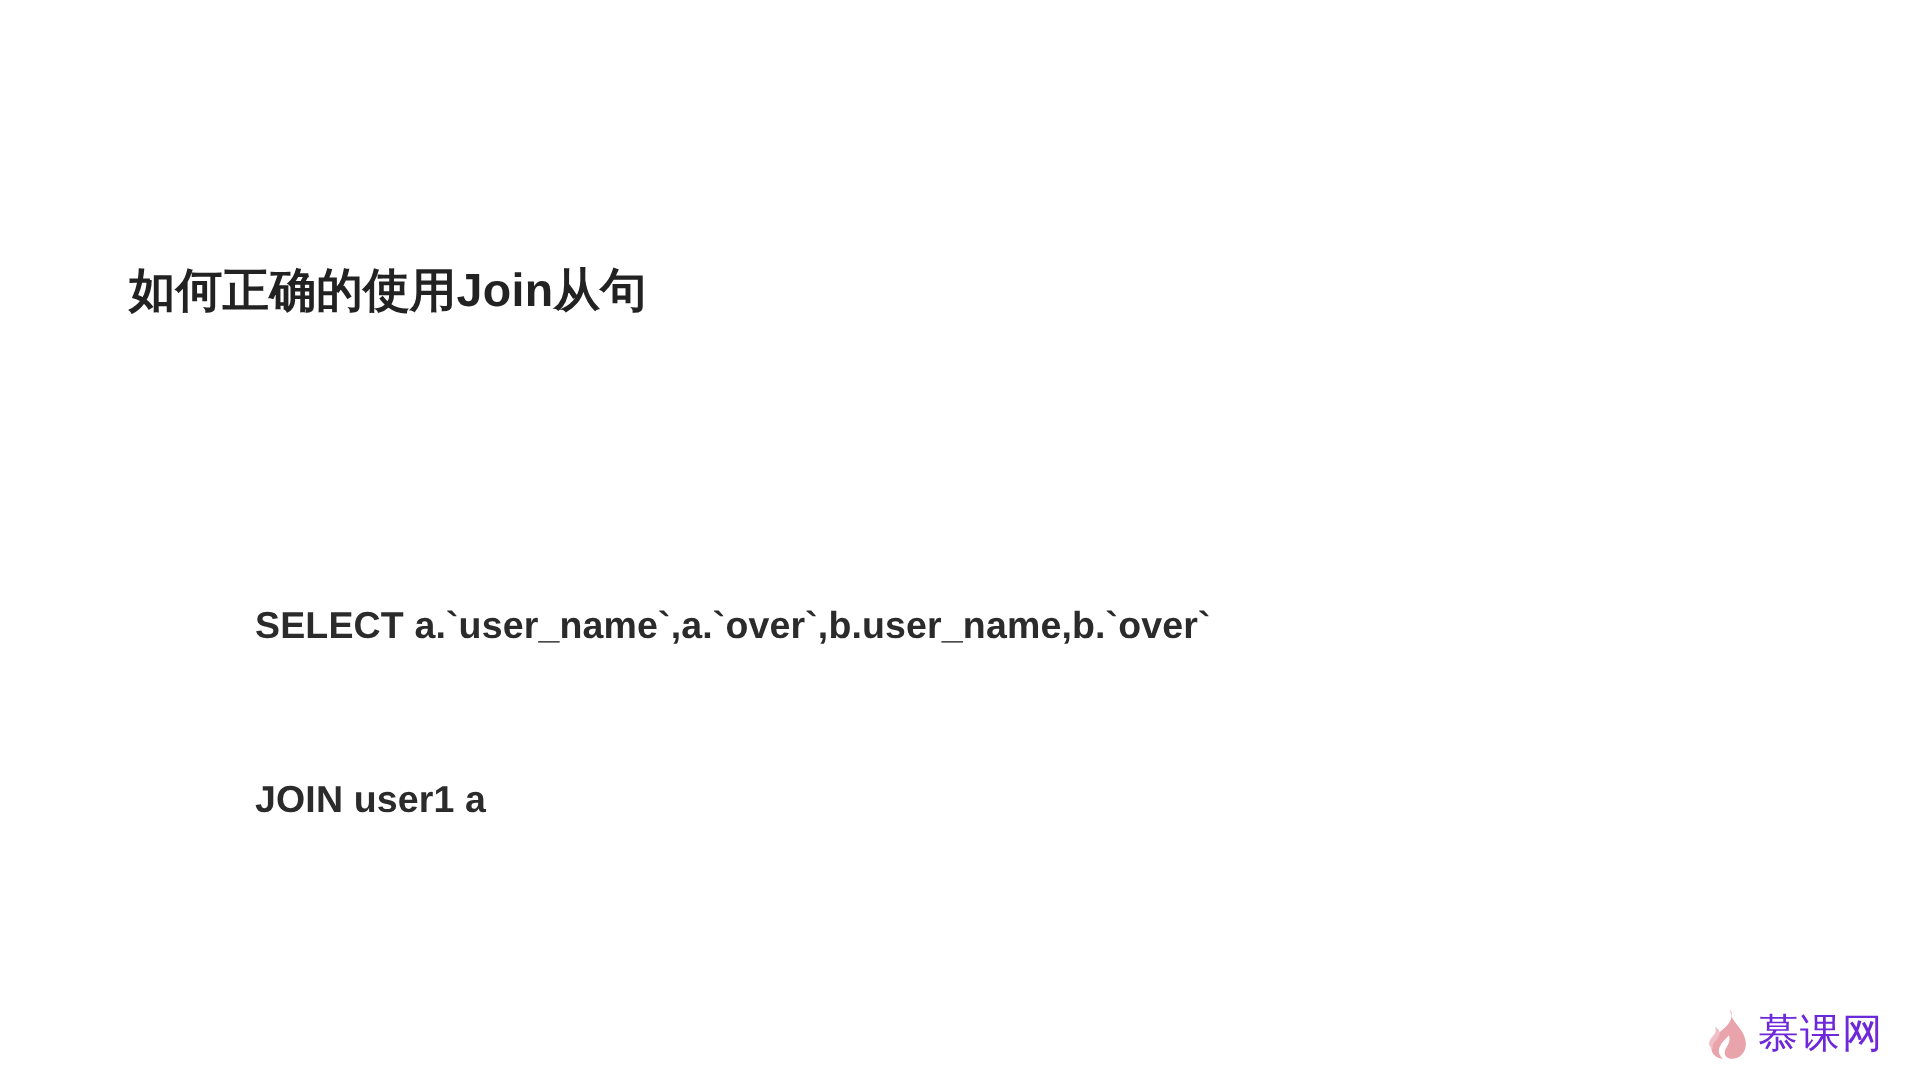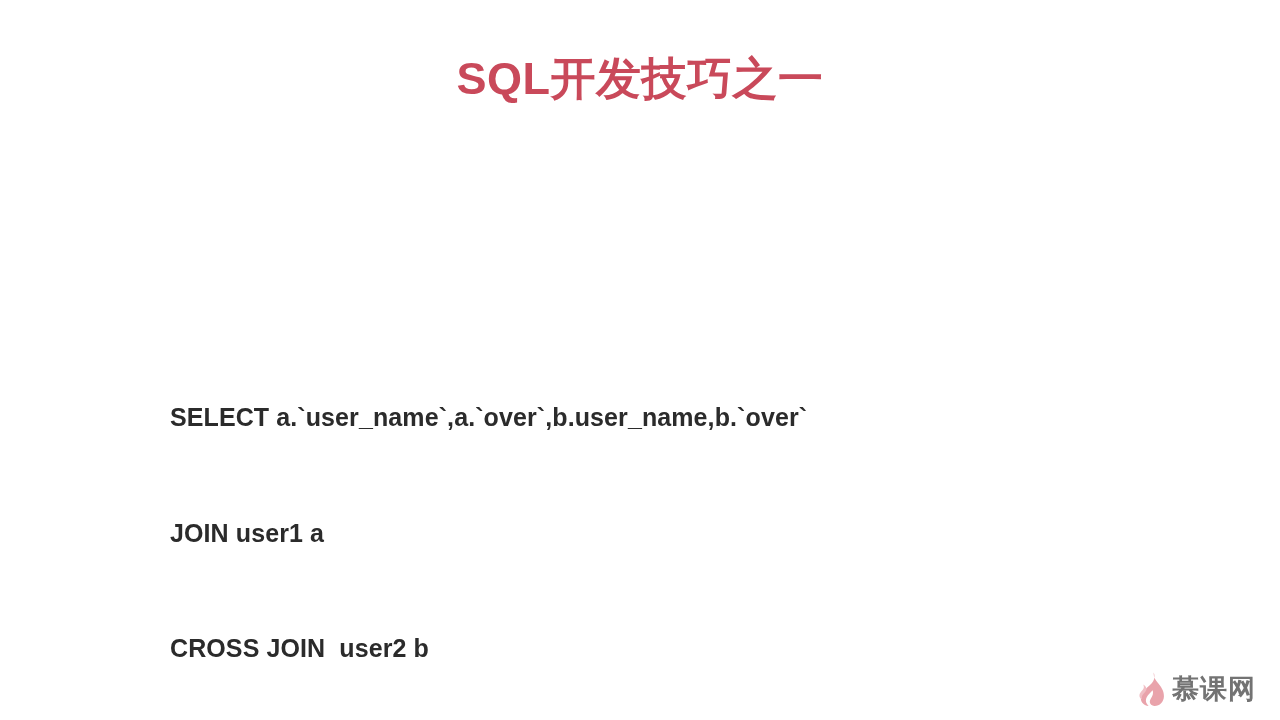--- a/index.html
+++ b/index.html
@@ -93,40 +93,39 @@
     opacity: 1;
   }
   .watermark-flame {
     width: 30px;
     height: 34px;
     display: block;
     flex: 0 0 auto;
   }
   .watermark-text {
     font-size: 27px;
-    font-weight: bold;
+    font-weight: normal;
     letter-spacing: 1px;
     line-height: 1;
-    color: #737373;
+    color: #6d28d9;
     white-space: nowrap;
   }
 </style>
 </head>
 <body>
 
 <div class="slide">
 
-  <div class="slide-title">SQL开发技巧之一</div>
 
+  <div class="heading-l1">如何正确的使用Join从句</div>
 
 
   <div class="code-block">
     <span class="code-line">SELECT a.`user_name`,a.`over`,b.user_name,b.`over`</span>
     <span class="code-line">JOIN user1 a</span>
-    <span class="code-line">CROSS JOIN  user2 b</span>
   </div>
 
   <div class="watermark">
     <svg class="watermark-flame" viewBox="0 0 30 34" aria-hidden="true">
       <path d="M17.8 0.6 C19.6 6.3 17.4 9.9 14.0 13.0 C10.2 16.5 6.0 19.6 5.0 24.4
                C3.9 29.6 7.6 33.6 12.6 33.9 C9.8 31.4 9.2 28.6 10.6 25.6
                C11.9 22.7 14.6 20.7 16.6 18.2 C17.4 20.6 17.0 22.7 15.9 24.7
                C14.9 26.5 13.7 28.0 13.8 30.0 C13.9 32.3 15.9 33.8 18.3 33.9
                C23.6 34.1 27.6 30.0 27.9 24.7 C28.2 19.1 25.0 14.6 21.6 10.6
                C19.1 7.6 17.2 4.5 17.8 0.6 Z" fill="#e9a3ab"></path>

